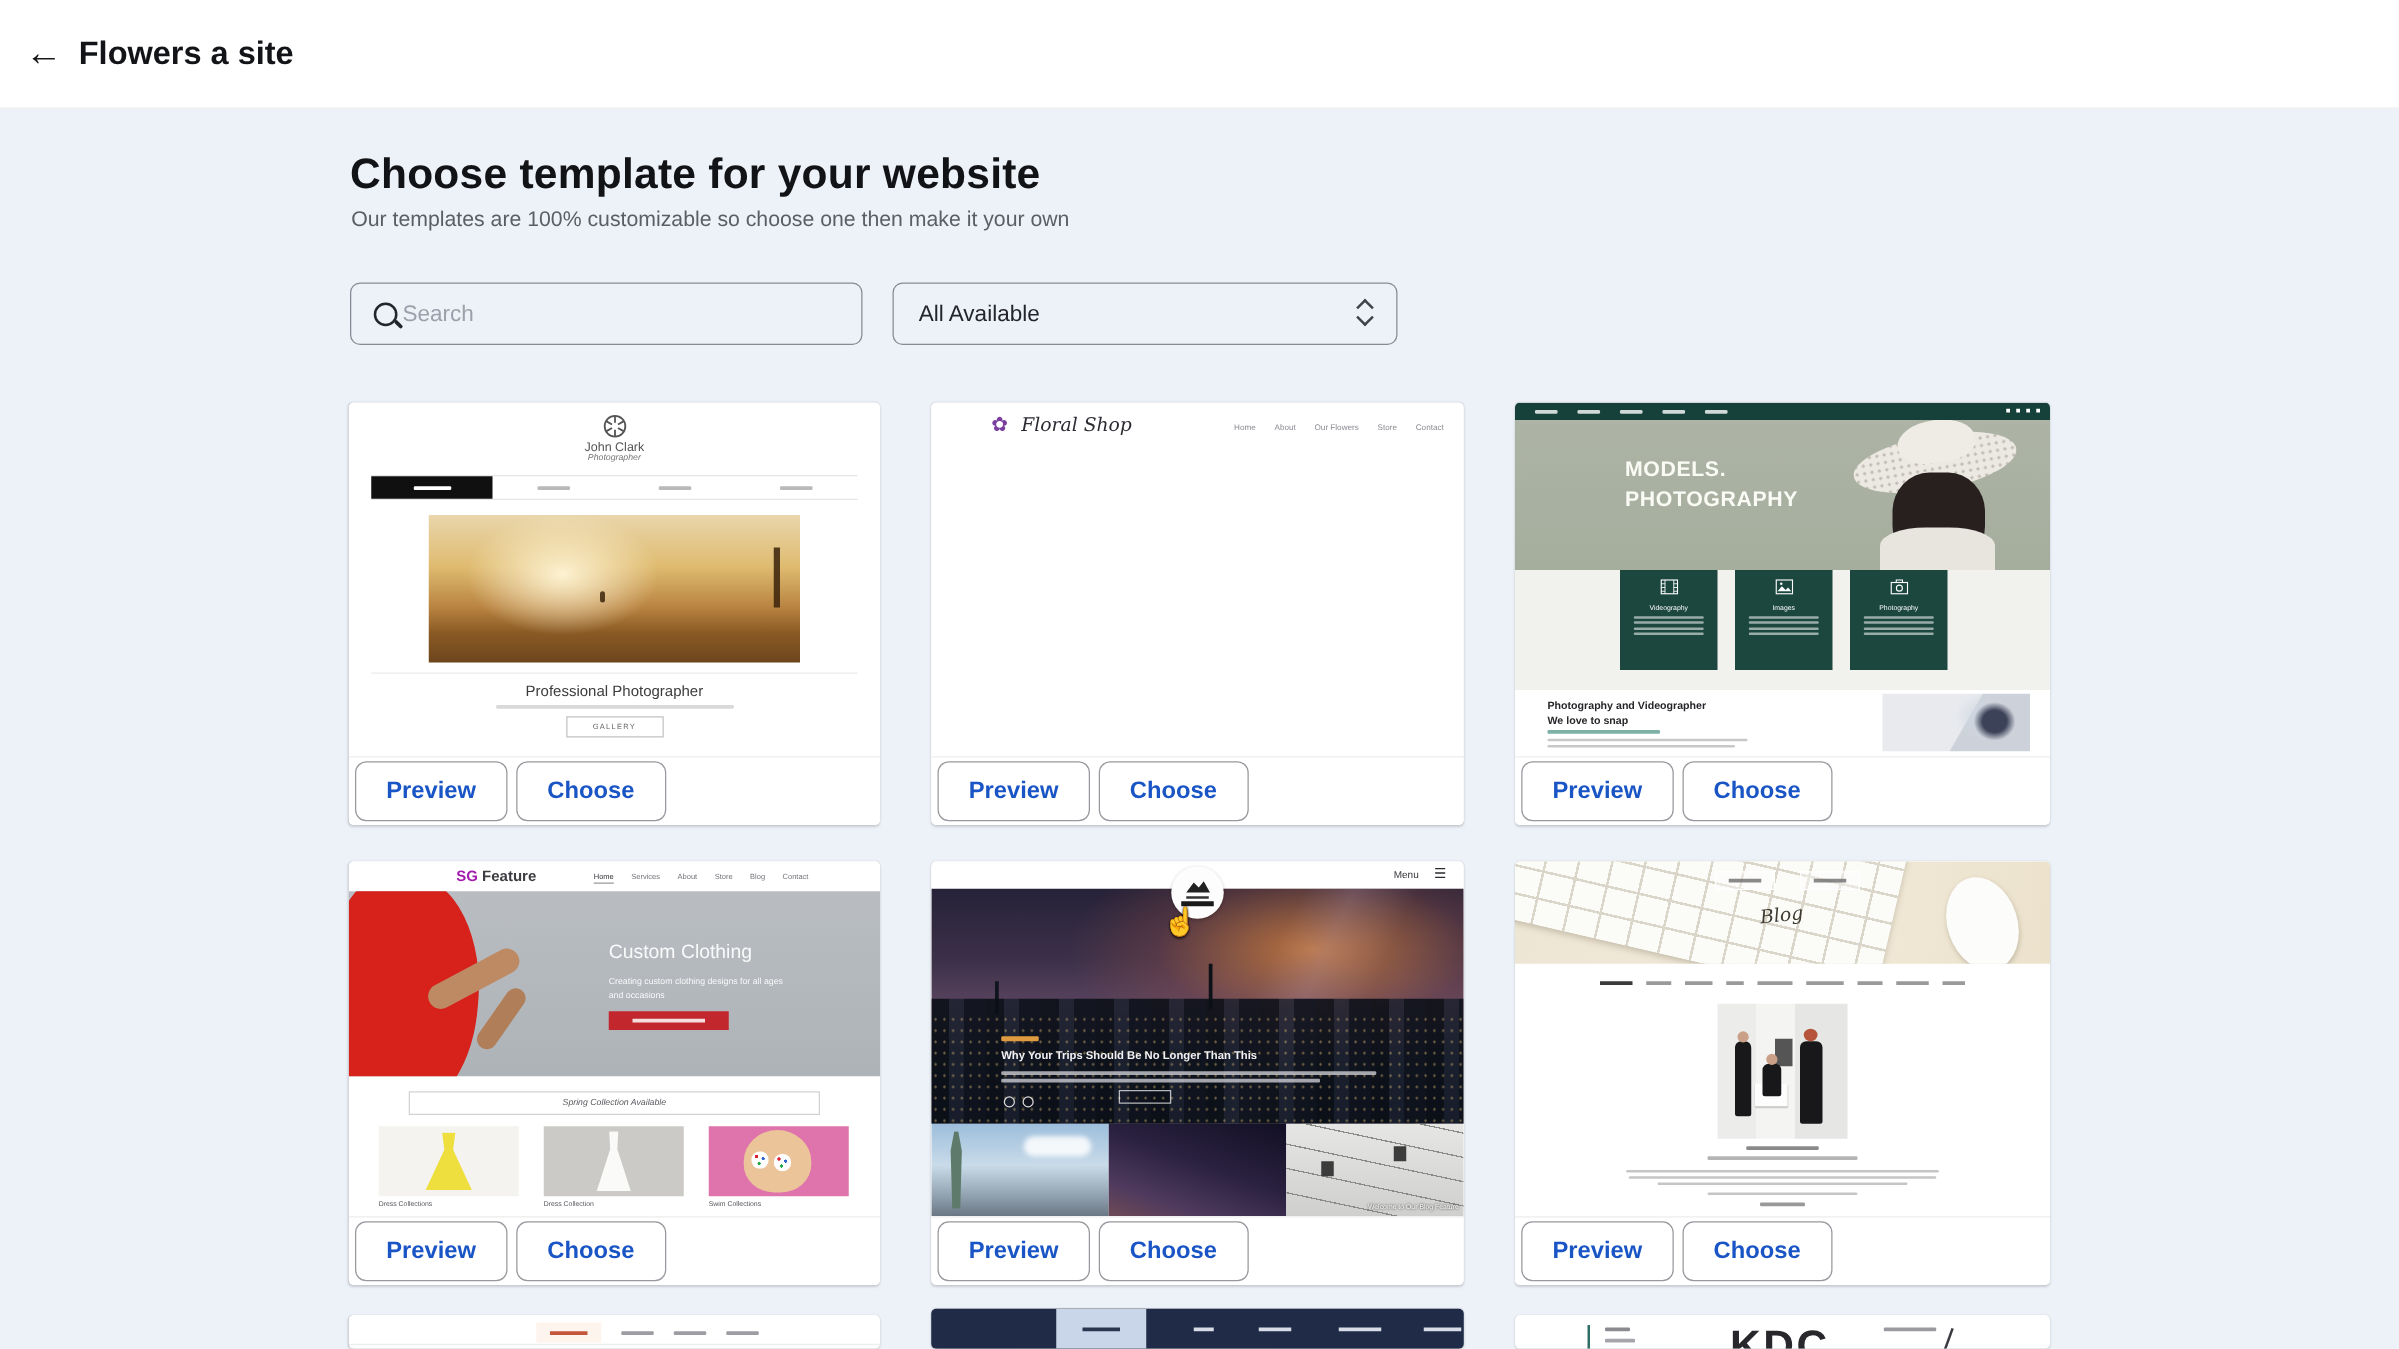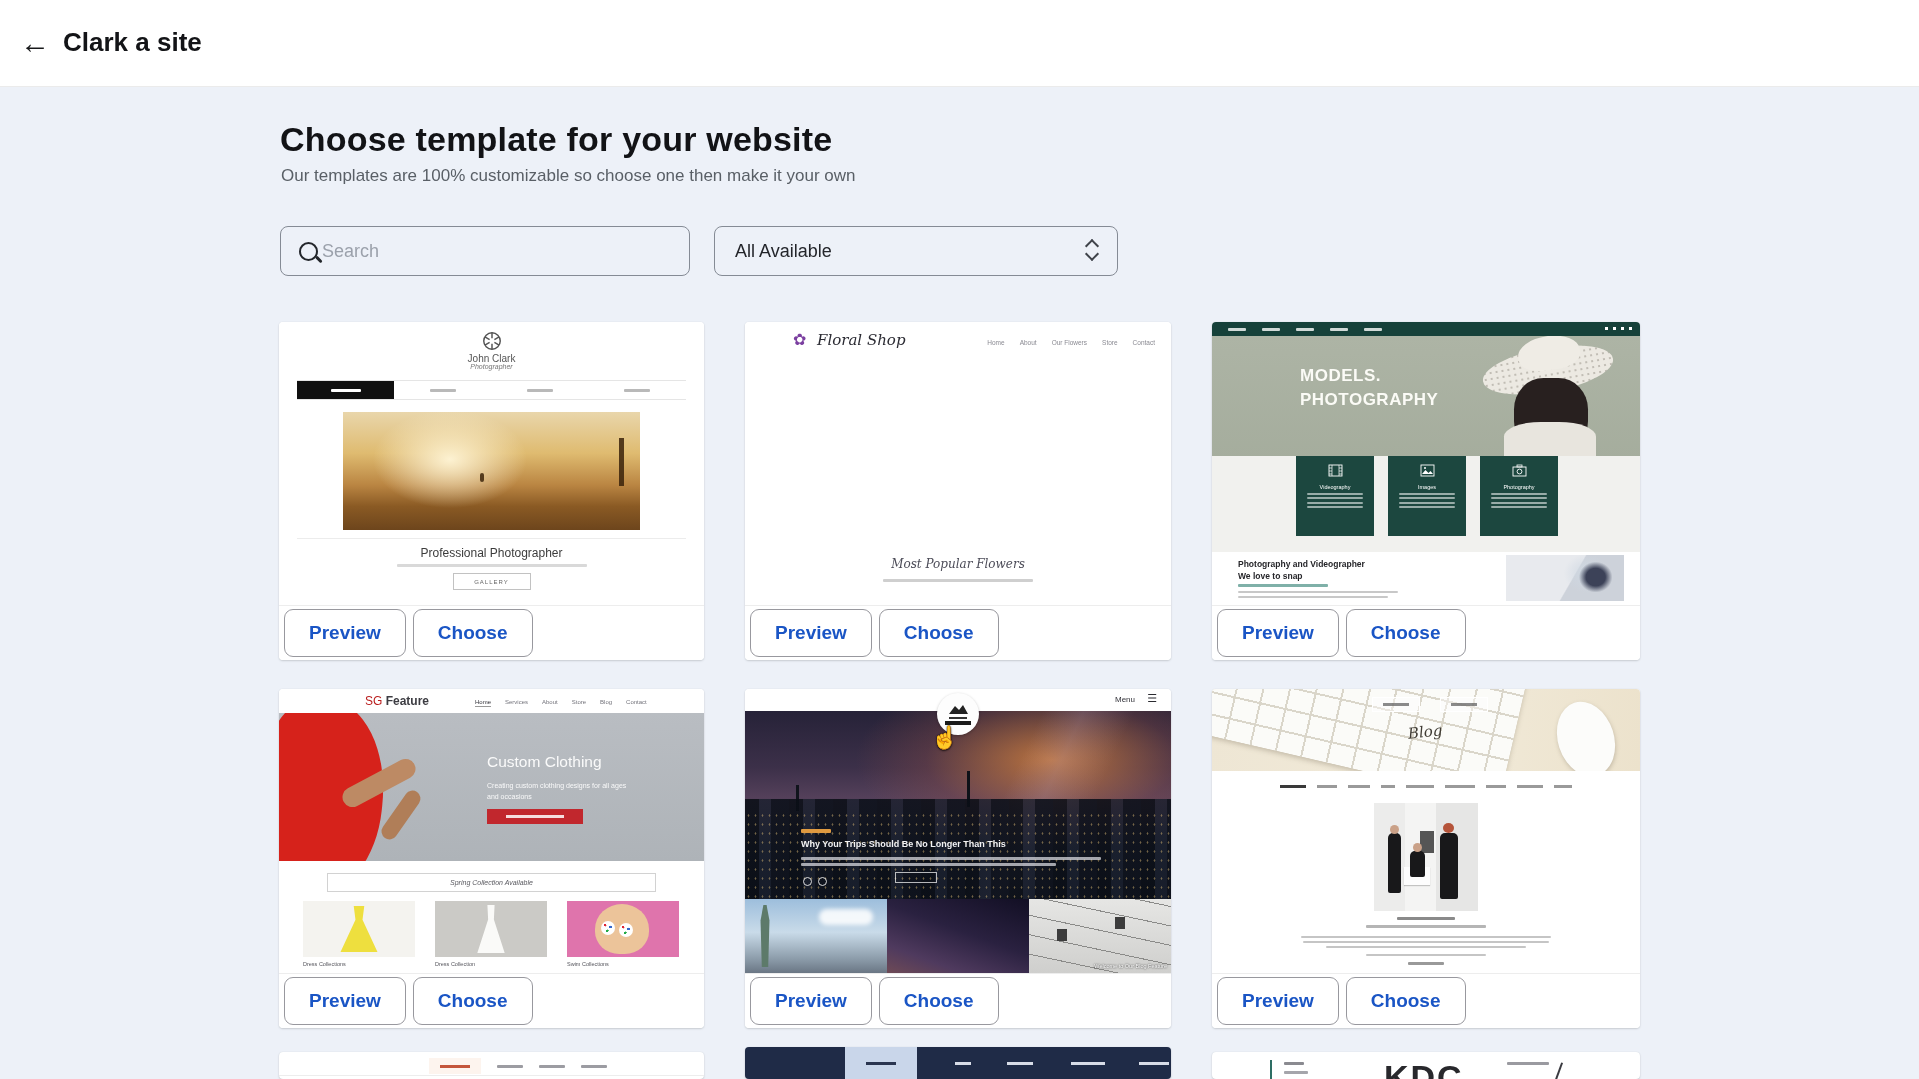--- a/index.html
+++ b/index.html
@@ -101,21 +101,21 @@
   .p3-h2{position:absolute;left:26px;top:19px;font-size:8.5px;font-weight:700;color:#26262a}
   .p3-sub{position:absolute;left:26px;top:32px;width:90px;height:2.5px;background:#7fb0a8}
   .p3-l1{position:absolute;left:26px;top:39px;width:160px;height:2px;background:#c8c8c8}
   .p3-l2{position:absolute;left:26px;top:44px;width:150px;height:2px;background:#c8c8c8}
   .p3-img{position:absolute;right:16px;top:3px;width:118px;height:46px;background:
     radial-gradient(24px 22px at 76% 48%,#3c4258 0%,#3c4258 40%,transparent 70%),
     radial-gradient(30px 26px at 68% 40%,#cfd8e2 0%,transparent 75%),
     linear-gradient(120deg,#e8eaee 55%,#cdd2da 56%)}
   
   .p4-logo{position:absolute;left:86px;top:5px;font-size:12px;color:#3c3c42;font-weight:600}
-  .p4-logo .sg{color:#b91c1c;font-weight:400}
+  .p4-logo .sg{color:#a21caf;font-weight:700}
   .p4-nav{position:absolute;left:196px;top:10px;display:flex;gap:14px}
   .p4-nav span{font-size:6px;color:#74747c}
   .p4-nav span:first-child{color:#33333a;border-bottom:1px solid #999;padding-bottom:1px}
   .p4-hero{position:absolute;top:24px;left:0;right:0;height:148px;background:linear-gradient(180deg,#b9bdc2,#aeb3b8);overflow:hidden}
   .p4-dress{position:absolute;left:-18px;top:-14px;width:122px;height:192px;background:#d6221b;border-radius:38% 52% 45% 45%;transform:rotate(6deg)}
   .p4-arm{position:absolute;left:60px;top:60px;width:80px;height:20px;background:#bd8a64;border-radius:10px;transform:rotate(-28deg)}
   .p4-arm2{position:absolute;left:94px;top:94px;width:56px;height:16px;background:#b07e58;border-radius:8px;transform:rotate(-55deg)}
   .p4-title{position:absolute;left:208px;top:40px;color:#fafafa;font-size:15.5px}
   .p4-sub{position:absolute;left:208px;top:68px;color:rgba(255,255,255,.92);font-size:7px;width:150px;line-height:1.55}
   .p4-btn{position:absolute;left:208px;top:96px;width:96px;height:15px;background:#c1272d;display:flex;align-items:center;justify-content:center}
@@ -205,21 +205,21 @@
   .p9-r1{position:absolute;left:295px;top:10px;width:42px;height:3px;background:#9a9aa0}
   .p9-slash{position:absolute;left:345px;top:10px;width:2px;height:24px;background:#3a3a40;transform:rotate(20deg)}
 </style>
 </head>
 <body>
 
 <div class="app-header">
   <div class="back-btn">
       <span>←</span>
     </div>
-  <div class="app-title">Clark a site</div>
+  <div class="app-title">Flowers a site</div>
 </div>
 
 <div class="page-title">Choose template for your website</div>
 <div class="page-subtitle">Our templates are 100% customizable so choose one then make it your own</div>
 
 <div class="search-box">
   <span class="search-icon"></span>
   <input class="search-input" type="text" placeholder="Search" style="">
 </div>
 <div class="select-box">
@@ -275,24 +275,20 @@
   <div class="preview">
     <span class="p2-flower">✿</span>
     <div class="p2-logo">Floral Shop</div>
     <div class="p2-nav">
       <span>Home</span>
       <span>About</span>
       <span>Our Flowers</span>
       <span>Store</span>
       <span>Contact</span>
     </div>
-    <div class="p2-strip">
-      <div class="p2-script">Most Popular Flowers</div>
-      <span class="bar p2-subbar"></span>
-    </div>
   </div>
   <div class="card-actions">
     <button class="btn">Preview</button>
     <button class="btn">Choose</button>
   </div>
 </div>
 
 <div class="card c3">
   <div class="preview">
     <div class="p3-nav">

